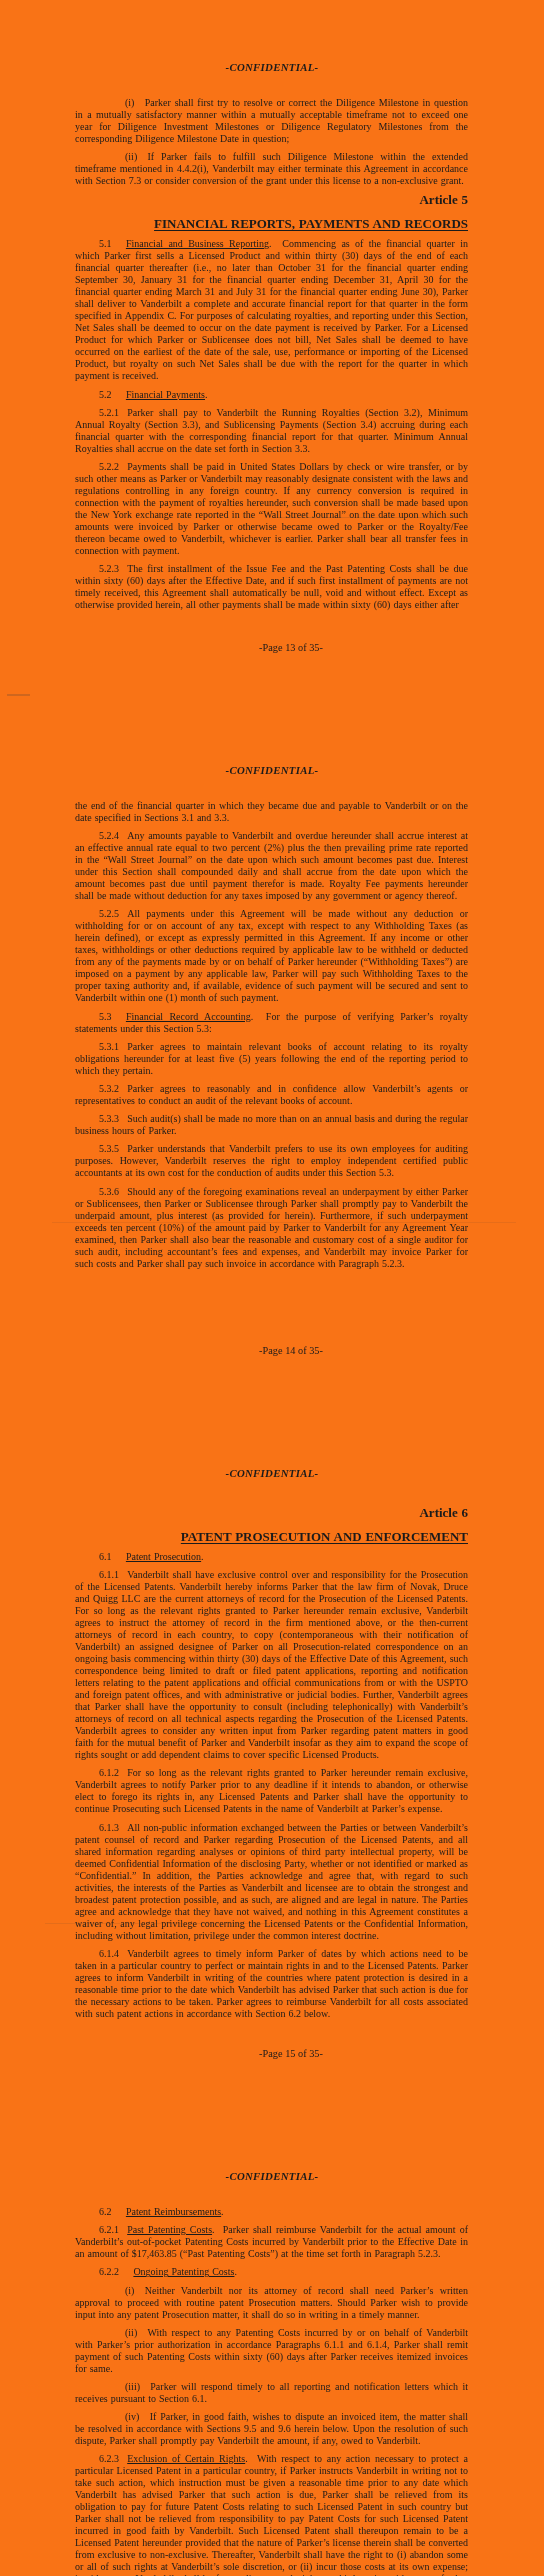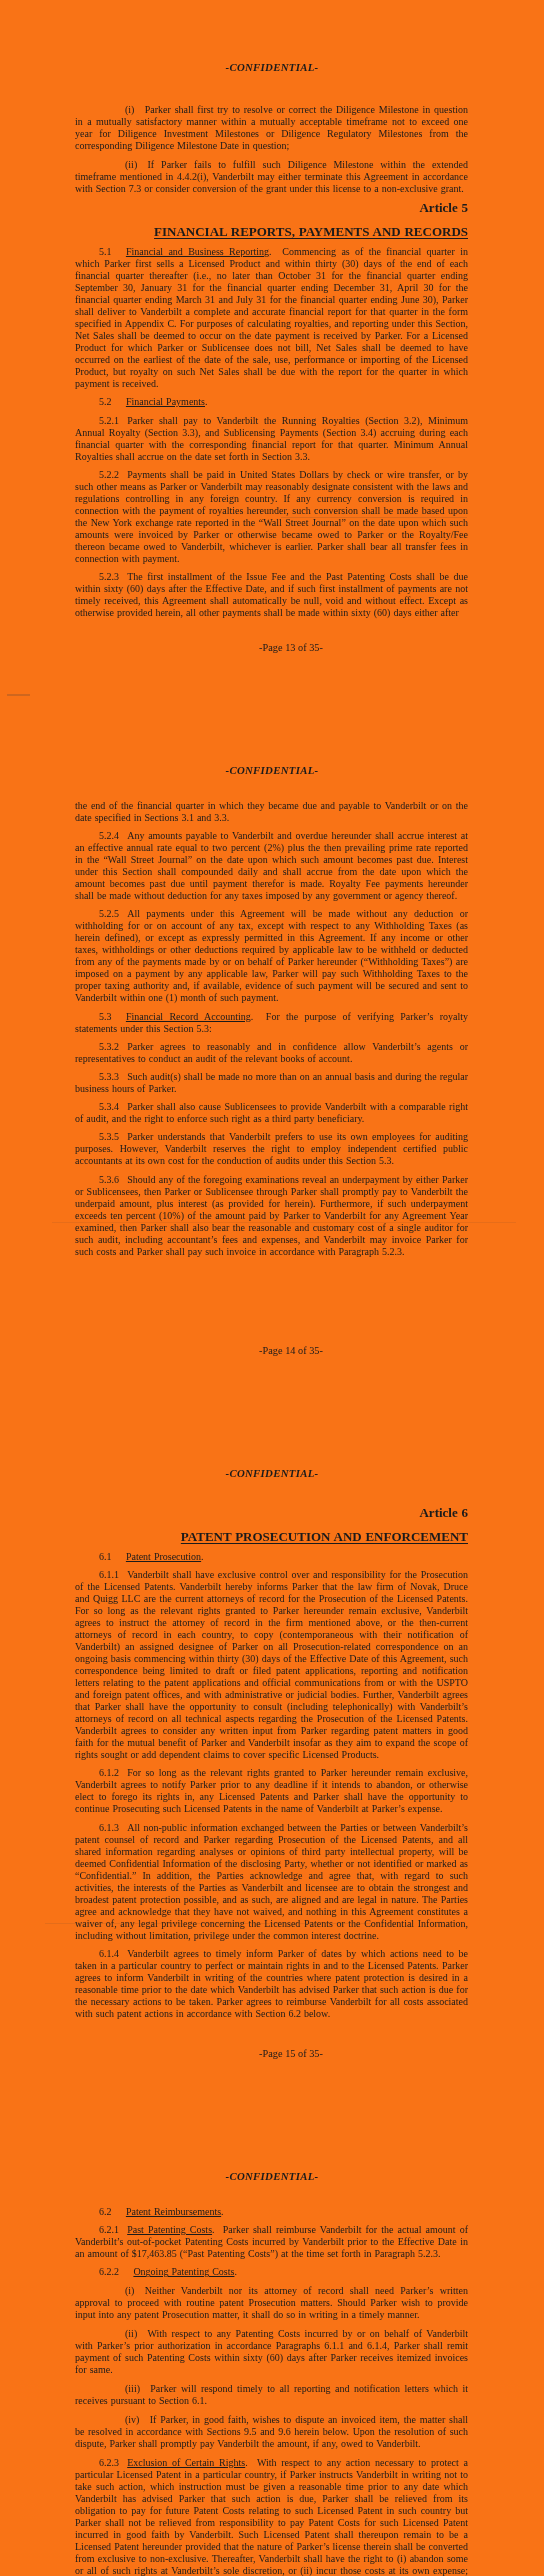--- a/index.html
+++ b/index.html
@@ -20,21 +20,21 @@
     position:absolute; top:642px; left:0; width:100%;
     text-align:center; font-size:10.3px;padding-left:19px;
   }
   .page-body {
     position:absolute; top:97px; left:75px; width:393px;
     font-size:10px; line-height:12px; text-align:justify;
     word-spacing:0.5px;
   }
   .para { margin:0 0 6.2px 0; }
   .indent1 { text-indent:24px; }
-  .indent2 { text-indent:50px;margin-top:7px; }
+  .indent2 { text-indent:50px; }
   .cont { text-indent:0; }
   .sp1 { display:inline-block; width:14.4px; }
   .sp2 { display:inline-block; width:8.2px; }
   .sp3 { display:inline-block; width:10.3px; }
   .uh { text-decoration:underline; text-underline-offset:1px; text-decoration-thickness:0.8px; }
   .article { text-align:right; text-indent:0; font-weight:bold; font-size:13px; margin:3.1px 0 8.2px 0; line-height:13.4px; }
   .article .t2 { text-decoration:underline; text-underline-offset:1.5px; text-decoration-thickness:1px; margin-top:10px; }
   .artifact { position:absolute; background:#3c3c3c; }
 </style>
 </head>
@@ -60,23 +60,23 @@
       <div class="artifact" style="left: 281px; top: 517px; width: 186px; height: 1px; opacity: 0.16;"></div>
       <div class="artifact" style="left: 7.2px; top: 694px; width: 23px; height: 1.5px; opacity: 0.22;"></div>
     </div>
     <div class="page">
       <div class="page-header">-CONFIDENTIAL-</div>
       <div class="page-body">
         <p class="para cont"><span>the end of the financial quarter in which they became due and payable to Vanderbilt or on the date specified in Sections 3.1 and 3.3.</span></p>
         <p class="para indent1"><span class="num">5.2.4</span><span class="sp2"></span><span>Any amounts payable to Vanderbilt and overdue hereunder shall accrue interest at an effective annual rate equal to two percent (2%) plus the then prevailing prime rate reported in the “Wall Street Journal” on the date upon which such amount becomes past due.  Interest under this Section shall compounded daily and shall accrue from the date upon which the amount becomes past due until payment therefor is made. Royalty Fee payments hereunder shall be made without deduction for any taxes imposed by any government or agency thereof.</span></p>
         <p class="para indent1"><span class="num">5.2.5</span><span class="sp2"></span><span>All payments under this Agreement will be made without any deduction or withholding for or on account of any tax, except with respect to any Withholding Taxes (as herein defined), or except as expressly permitted in this Agreement.  If any income or other taxes, withholdings or other deductions required by applicable law to be withheld or deducted from any of the payments made by or on behalf of Parker hereunder (“Withholding Taxes”) are imposed on a payment by any applicable law, Parker will pay such Withholding Taxes to the proper taxing authority and, if available, evidence of such payment will be secured and sent to Vanderbilt within one (1) month of such payment.</span></p>
         <p class="para indent1"><span class="num">5.3</span><span class="sp1"></span><span class="uh">Financial Record Accounting</span><span>.&nbsp; For the purpose of verifying Parker’s royalty statements under this Section 5.3:</span></p>
+        <p class="para indent1"><span class="num">5.3.1</span><span class="sp2"></span><span>Parker agrees to maintain relevant books of account relating to its royalty obligations hereunder for at least five (5) years following the end of the reporting period to which they pertain.</span></p>
         <p class="para indent1"><span class="num">5.3.2</span><span class="sp2"></span><span>Parker agrees to reasonably and in confidence allow Vanderbilt’s agents or representatives to conduct an audit of the relevant books of account.</span></p>
         <p class="para indent1"><span class="num">5.3.3</span><span class="sp2"></span><span>Such audit(s) shall be made no more than on an annual basis and during the regular business hours of Parker.</span></p>
-        <p class="para indent1"><span class="num">5.3.4</span><span class="sp2"></span><span>Parker shall also cause Sublicensees to provide Vanderbilt with a comparable right of audit, and the right to enforce such right as a third party beneficiary.</span></p>
         <p class="para indent1"><span class="num">5.3.5</span><span class="sp2"></span><span>Parker understands that Vanderbilt prefers to use its own employees for auditing purposes. However, Vanderbilt reserves the right to employ independent certified public accountants at its own cost for the conduction of audits under this Section 5.3.</span></p>
         <p class="para indent1"><span class="num">5.3.6</span><span class="sp2"></span><span>Should any of the foregoing examinations reveal an underpayment by either Parker or Sublicensees, then Parker or Sublicensee through Parker shall promptly pay to Vanderbilt the underpaid amount, plus interest (as provided for herein).  Furthermore, if such underpayment exceeds ten percent (10%) of the amount paid by Parker to Vanderbilt for any Agreement Year examined, then Parker shall also bear the reasonable and customary cost of a single auditor for such audit, including accountant’s fees and expenses, and Vanderbilt may invoice Parker for such costs and Parker shall pay such invoice in accordance with Paragraph 5.2.3.</span></p>
       </div>
       <div class="page-footer">-Page 14 of 35-</div>
       <div class="artifact" style="left: 52px; top: 519px; width: 464px; height: 1px; opacity: 0.09;"></div>
     </div>
     <div class="page">
       <div class="page-header">-CONFIDENTIAL-</div>
       <div class="page-body">
         <div class="article">

